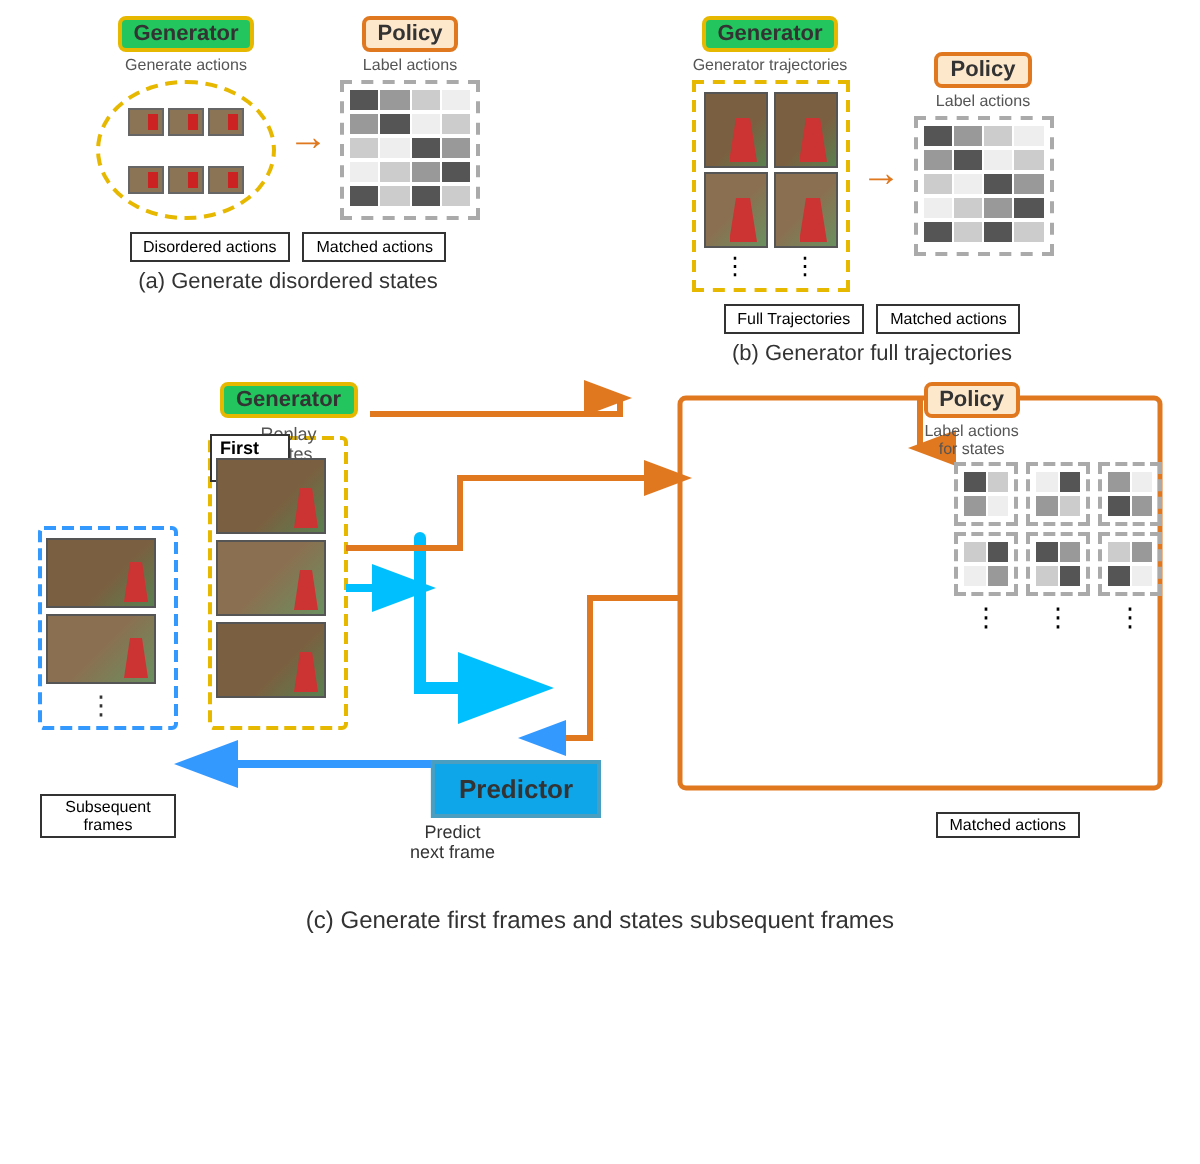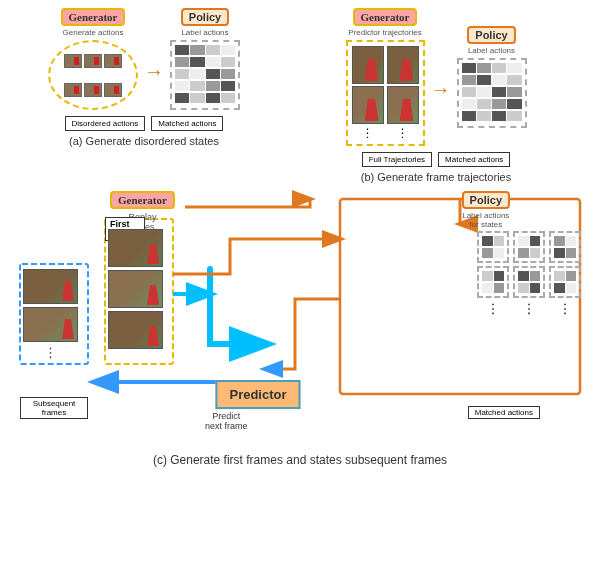--- a/index.html
+++ b/index.html
@@ -42,23 +42,22 @@
     .label-box {
       border: 2px solid;
       border-radius: 4px;
       padding: 1px 6px;
       font-size: 11px;
       font-weight: bold;
       margin-bottom: 2px;
     }
     .label-generator {
       border-color: #e6b800;
-      background: #fca5a5;
+      background: #22c55e;
       color: #333;
-      font-family: Liberation Serif, serif;
     }
     .label-policy {
       border-color: #e07820;
       background: #fde8cc;
       color: #333;
     }
 
     .sub-label {
       font-size: 8px;
       color: #555;
@@ -212,21 +211,21 @@
       right: 4px;
       bottom: 2px;
       width: 14px;
       height: 22px;
       background: #cc3333;
       clip-path: polygon(25% 0%, 75% 0%, 100% 100%, 0% 100%);
     }
 
     
     .predictor-box {
-      background: #fdba74;
+      background: #0ea5e9;
       border: 2px solid #4a9fc0;
       padding: 5px 12px;
       font-size: 13px;
       font-weight: bold;
       color: #333;
       text-align: center;
     }
 
     
     .diagram-bottom {
@@ -318,21 +317,21 @@
         <div class="caption-box">Matched actions</div>
       </div>
       <div class="panel-caption">(a) Generate disordered states</div>
     </div>
 
     <div class="panel-b-wrapper">
       <div class="panel-content">
 
         <div class="panel">
           <div class="label-box label-generator">Generator</div>
-          <div class="sub-label">Predictor trajectories</div>
+          <div class="sub-label">Generator trajectories</div>
 
           <div style="display:flex;gap:3px;border:2px dashed #e6b800;padding:4px;">
             <div class="traj-column">
               <div class="traj-img fi-brown">
                   <div class="robot-overlay"></div>
                 </div>
               <div class="traj-img fi-brown2">
                   <div class="robot-overlay"></div>
                 </div>
               <div style="font-size:12px;text-align:center;">⋮</div>
@@ -386,21 +385,21 @@
                 <div class="action-cell ac-light"></div>
               </div>
           </div>
         </div>
       </div>
 
       <div class="caption-area">
         <div class="caption-box">Full Trajectories</div>
         <div class="caption-box">Matched actions</div>
       </div>
-      <div class="panel-caption">(b) Generate frame trajectories</div>
+      <div class="panel-caption">(b) Generator full trajectories</div>
     </div>
   </div>
 
   <div class="bottom-section">
     <div class="diagram-bottom">
 
       <svg width="580" height="260" style="position:absolute;top:0;left:0;pointer-events:none;">
 
         <rect x="330" y="10" width="240" height="195" rx="3" ry="3" fill="none" stroke="#e07820" stroke-width="2.5" stroke-dasharray="none"></rect>
 

